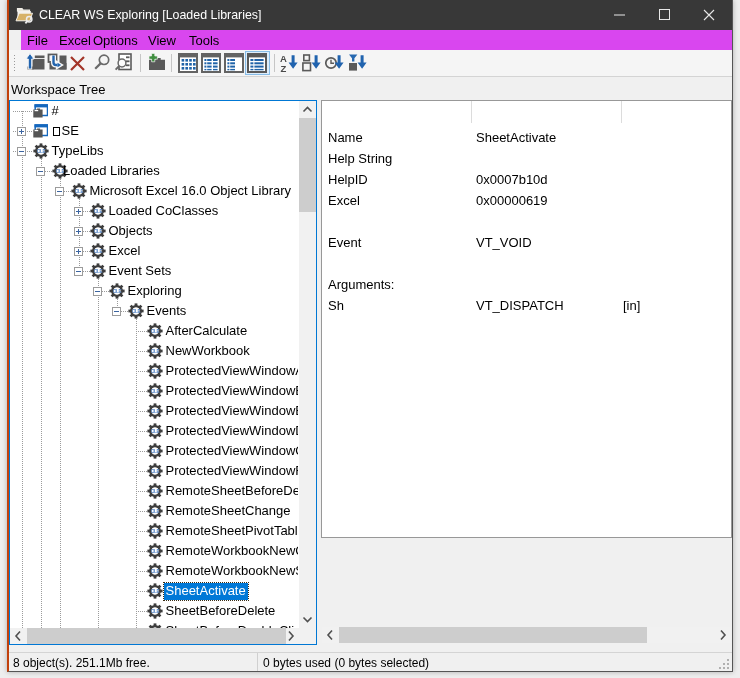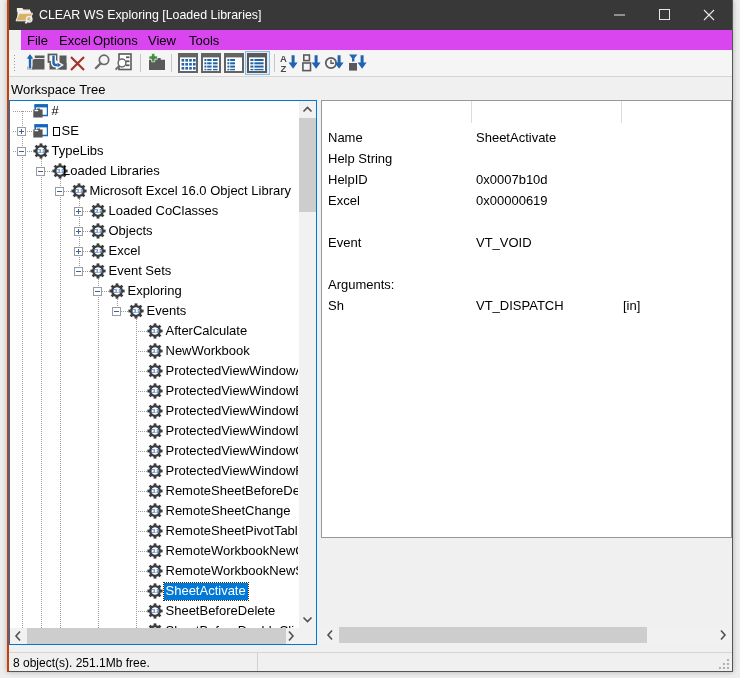--- a/index.html
+++ b/index.html
@@ -477,20 +477,21 @@
       </svg>
     <div class="sthumb" style="left:17px;top:526px;width:308px;height:16px"></div>
     <svg class="sarrow" style="left:392px;top:526px" width="17" height="16" viewBox="0 0 17 16">
         <path d="M7 3.5 L11 8 L7 12.5" fill="none" stroke="#505050" stroke-width="1.6"></path>
       </svg>
   </div>
 
   <div id="status">
     <div class="s" style="left:4px">8 object(s). 251.1Mb free.</div>
     <div class="ssep" style="left:248px"></div>
+    <div class="s" style="left:254px">0 bytes used (0 bytes selected)</div>
     <svg class="abs" style="right:3px;bottom:2px" width="10" height="10" viewBox="0 0 10 10">
       <g fill="#b0b0b0">
           <rect x="8" y="0" width="2" height="2"></rect>
           <rect x="8" y="4" width="2" height="2"></rect>
           <rect x="8" y="8" width="2" height="2"></rect>
           <rect x="4" y="4" width="2" height="2"></rect>
           <rect x="4" y="8" width="2" height="2"></rect>
           <rect x="0" y="8" width="2" height="2"></rect>
         </g>
     </svg>

